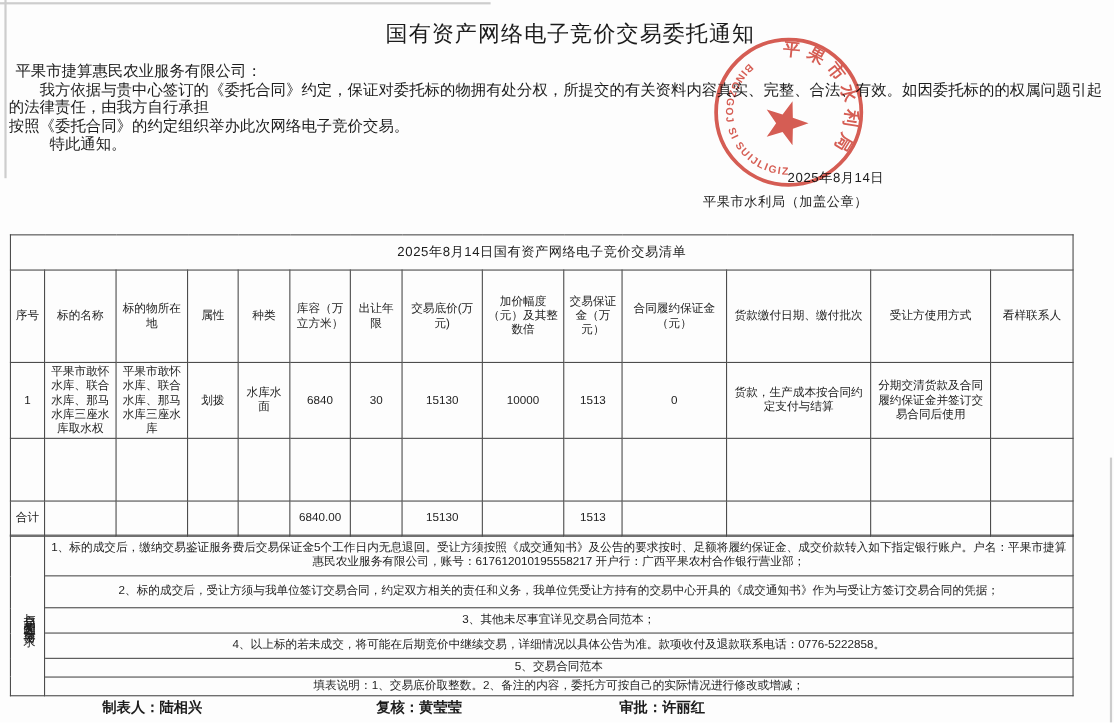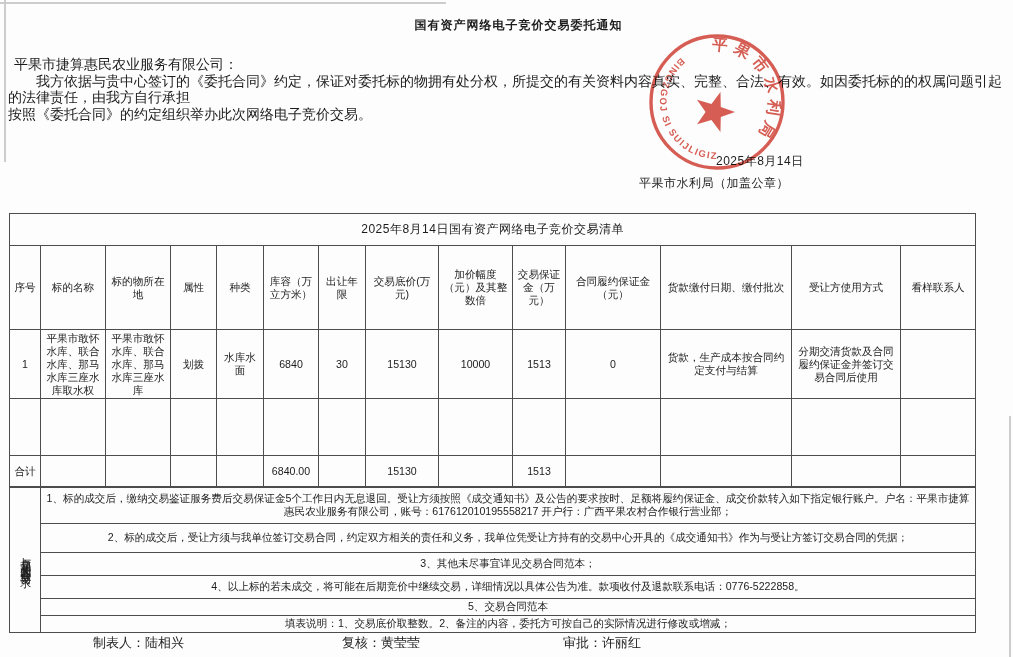--- a/index.html
+++ b/index.html
@@ -8,21 +8,21 @@
     font-family:"Liberation Sans",sans-serif;color:#1c1c1c;overflow:hidden;
   }
   
   .scan-edge{position:absolute;background:#cdcdcd;}
   .edge-left{left:4px;top:0;width:2px;height:162px;}
   .edge-top{left:0;top:2px;width:446px;height:2px;}
   .edge-right{left:1009px;top:416px;width:2px;height:241px;}
 
   .doc-title{
     position:absolute;top:17px;left:0;right:0;text-align:center;
-    font-size:12px;font-weight:bold;letter-spacing:1px;padding-left:24px;
+    font-size:20px;font-weight:normal;letter-spacing:1px;padding-left:24px;
   }
   .letter{position:absolute;left:8px;top:56px;width:1000px;font-size:14px;line-height:16.5px;}
   .letter .salutation{margin-left:6px;}
   .letter .closing{text-indent:37px;}
   .sign-line{position:absolute;font-size:12px;letter-spacing:0.5px;}
   .signer{left:639px;top:137px;margin-top:38px;}
   .sign-date{left:684px;top:153px;margin-left:32px;}
 
   .risk{
     position:absolute;left:8px;top:174px;width:1002px;
@@ -53,21 +53,21 @@
     writing-mode:vertical-lr;text-orientation:upright;
     font-size:11px;letter-spacing:2px;margin:0 auto;
   }
   .c-r1 td{height:34px;margin-top:28px;}
   .c-r2 td{height:26px;}
   .c-r3 td{height:20px;}
   .c-r4 td{height:20px;}
   .c-r5 td{height:13px;}
   .c-r6 td{height:14px;}
 
-  .footer-line{position:absolute;top:634px;left:0;width:1013px;height:18px;font-size:13px;}
+  .footer-line{position:absolute;top:634px;left:0;width:1013px;height:18px;font-size:13px;font-weight:bold;}
   .footer-line span{position:absolute;white-space:nowrap;}
   .fp{left:93px;} .fr{left:342px;} .fa{left:563px;}
 
   .stamp{
     position:absolute;left:642px;top:27px;width:152px;height:150px;
     opacity:0.82;mix-blend-mode:multiply;pointer-events:none;
   }
 </style>
 </head>
 <body>
@@ -77,20 +77,21 @@
   <div class="scan-edge edge-left"></div>
   <div class="scan-edge edge-top"></div>
   <div class="scan-edge edge-right"></div>
 
   <div class="doc-title">国有资产网络电子竞价交易委托通知</div>
 
   <div class="letter">
     <div class="salutation">平果市捷算惠民农业服务有限公司：</div>
     <div>　　我方依据与贵中心签订的《委托合同》约定，保证对委托标的物拥有处分权，所提交的有关资料内容真实、完整、合法、有效。如因委托标的的权属问题引起的法律责任，由我方自行承担</div>
     <div>按照《委托合同》的约定组织举办此次网络电子竞价交易。</div>
+    <div class="closing">特此通知。</div>
   </div>
 
   <div class="sign-line signer">平果市水利局（加盖公章）</div>
   <div class="sign-line sign-date">2025年8月14日</div>
 
   <svg class="stamp" viewBox="0 0 152 150">
     <defs>
       <path id="arcCN" d="M 75,75 m -52,0 a 52,52 0 1,1 104,0 a 52,52 0 1,1 -104,0"></path>
       <path id="arcEN" d="M 75,75 m -57,0 a 57,57 0 1,0 114,0"></path>
     </defs>

